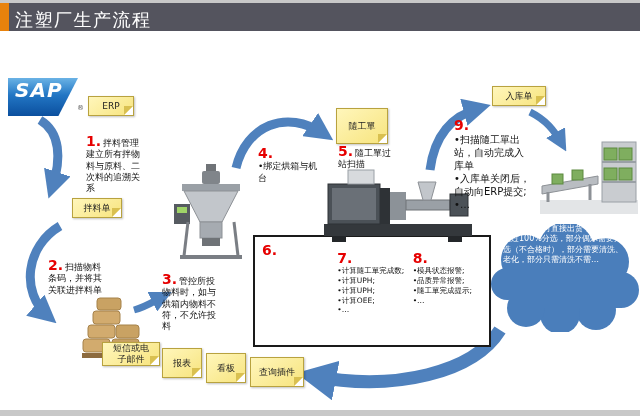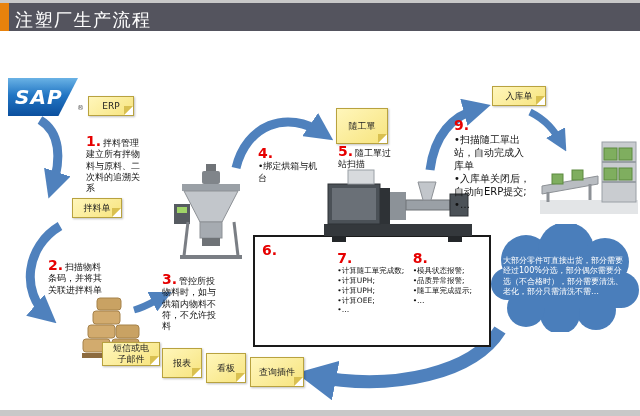--- a/index.html
+++ b/index.html
@@ -18,24 +18,24 @@
   .step{position:absolute;z-index:5;font-size:9px;color:#111;line-height:1.25}
   .num{color:#e60000;font-weight:bold;font-size:14px;padding-right:2px;line-height:1}
   .txt{font-size:9px}
   .panel{position:absolute;left:253px;top:235px;width:238px;height:112px;background:#fff;border:2px solid #1a1a1a;
          z-index:2;display:flex;padding:4px 4px}
   .col{width:78px;padding:2px 3px;font-size:7.5px;line-height:1.32;color:#111}
   .col.shift{padding-top:10px}
   .lines div{white-space:nowrap}
   .s9lines{font-size:10px;line-height:1.3}
   .cloud{position:absolute;left:490px;top:224px;width:150px;height:108px;z-index:5}
-  .cloud-text{position:absolute;left:13px;top:32px;width:124px;height:80px;color:#fff;font-size:8px;line-height:1.3;text-align:left}
+  .cloud-text{position:absolute;left:13px;top:0;width:124px;height:80px;color:#fff;font-size:8px;line-height:1.3;text-align:left}
   .sap{position:absolute;left:8px;top:78px;width:70px;height:38px;z-index:5;
        background:linear-gradient(180deg,#6ab2e5 0%,#2276c4 45%,#0b4f9e 100%);
-       clip-path:polygon(0 0,100% 0,72% 100%,0 100%);display:flex;align-items:center}
+       clip-path:polygon(0 0,100% 0,72% 100%,0 100%);display:flex;}
   .sap span{color:#fff;font-style:italic;font-weight:bold;font-size:20px;padding-left:7px;letter-spacing:1px}
   .sap-reg{position:absolute;left:77px;top:104px;font-size:7px;color:#555;z-index:5}
 </style>
 </head>
 <body>
 
 <div class="slide"></div>
 
 <div class="header">
   <div class="accent"></div>

